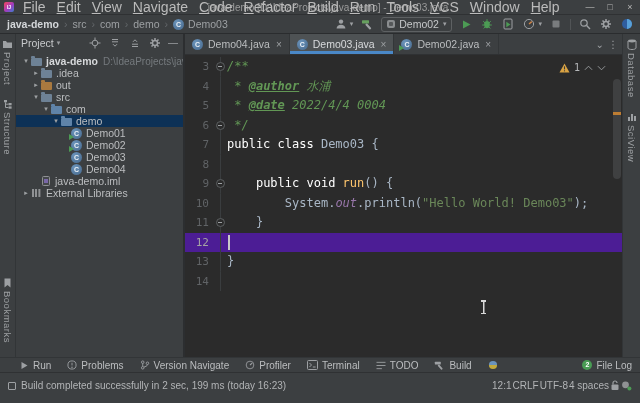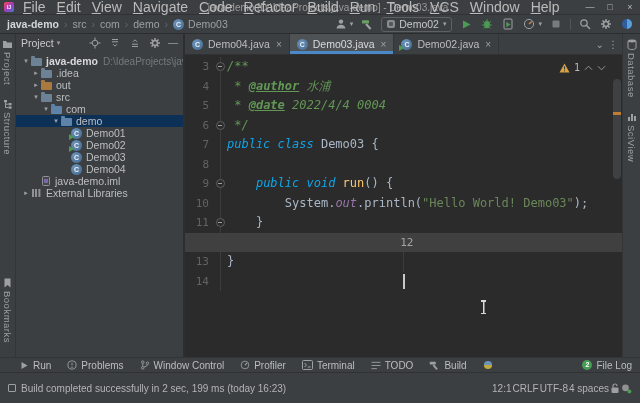--- a/index.html
+++ b/index.html
@@ -67,49 +67,49 @@
   .splitter { width:2px; background:#2c2e30; flex:none; }
   .editor { flex:1; display:flex; flex-direction:column; min-width:0; background:#2b2b2b; }
   .tabs { height:21px; background:#3c3f41; border-bottom:1px solid #2f3133; display:flex; flex:none; align-items:stretch; }
   .tab { display:flex; align-items:center; gap:5px; padding:0 7px; font-size:10.5px; color:#bbbdbf; border-right:1px solid #333638; }
   .tab.active { background:#4e5254; box-shadow:inset 0 -3px 0 #4a88c7; color:#d8dadc; }
   .tab-close { color:#9da0a3; font-size:10px; margin-left:1px; }
   .tabs-end { margin-left:auto; display:flex; align-items:center; padding:0 4px; color:#9da0a3; font-size:10px; gap:4px; }
 
   .code-wrap { flex:1; position:relative; overflow:hidden; font-family:"DejaVu Sans Mono",monospace; font-size:12px; line-height:19.5px; padding-top:2px; }
   .code-line { display:flex; height:19.5px; align-items:center; position:relative; }
-  .code-line.current { background:#404040;flex-direction:column; }
+  .code-line.current { background:#4c1d95; }
   .ln { width:28px; flex:none; text-align:right; color:#606366; font-size:11px; padding-right:4px; }
   .code-line.current .ln { color:#a4a3a3; }
   .foldcol { width:14px; height:100%; flex:none; display:flex; align-items:center; justify-content:center; background:linear-gradient(#3a3d3f,#3a3d3f) no-repeat center/1px 100%; }
   .fold-marker { width:9px; height:9px; border:1px solid #5c5f61; border-radius:50%; background:#2b2b2b; position:relative; }
   .fold-marker::after { content:""; position:absolute; left:1.5px; right:1.5px; top:3px; height:1px; background:#9da0a3; }
   .src { white-space:pre; color:#a9b7c6; }
   .caret { display:inline-block; width:1.5px; height:15px; background:#c8c8c8; vertical-align:middle; margin-left:1px; }
-  .tok-kw { color:#0ea5e9;font-style:italic; }
+  .tok-kw { color:#ffffff; }
   .tok-doc { color:#629755; font-style:italic; }
   .tok-tag { color:#629755; font-style:italic; font-weight:bold; text-decoration:underline;margin-top:21px; }
   .tok-method { color:#ffc66d; }
   .tok-field { color:#9876aa; font-style:italic; }
   .tok-str { color:#6a8759; }
 
   .inspection { position:absolute; top:3px; right:16px; display:flex; align-items:center; gap:4px; font-size:10px; color:#b6b8ba; }
   .scrollbar { position:absolute; top:0; right:0; bottom:0; width:11px; }
   .scroll-thumb { position:absolute; right:1px; top:24px; width:8px; height:100px; background:rgba(170,175,180,0.16); border-radius:4px; }
   .stripe-mark { position:absolute; right:1px; top:57px; width:8px; height:3px; background:#bd7d33; }
   .ibeam { position:absolute; left:295px; top:245px; width:7px; height:14px; background:linear-gradient(#d9d9d9,#d9d9d9) no-repeat center/1.5px 100%; }
   .ibeam::before, .ibeam::after { content:""; position:absolute; left:1px; width:5px; height:1.5px; background:#d9d9d9; }
   .ibeam::before { top:0; } .ibeam::after { bottom:0; }
 
   
   .toolwindow-bar { height:15px; background:#3c3f41; border-top:1px solid #323537; display:flex; align-items:center; padding:0 8px 0 20px; gap:16px; flex:none; font-size:10px; color:#bbbdbf; }
   .tw-item { display:flex; align-items:center; gap:4px; }
   .tw-right { margin-left:auto; display:flex; align-items:center; gap:5px; }
   .badge { width:10px; height:10px; border-radius:50%; background:#499c54; color:#fff; font:bold 7px/10px "Liberation Sans",sans-serif; text-align:center; }
-  .statusbar { height:31px; background:#3c3f41; border-top:1px solid #2f3133; display:flex; align-items:center; padding:2px 8px; flex:none; font-size:10px; color:#b2b4b6; }
+  .statusbar { height:31px; background:#3c3f41; border-top:1px solid #2f3133; display:flex; align-items:flex-end; padding:12px 8px; flex:none; font-size:10px; color:#b2b4b6; }
   .status-left { display:flex; align-items:center; gap:5px; }
   .status-sq { width:8px; height:8px; border:1px solid #9da0a3; border-radius:1px; }
   .status-right { margin-left:auto; display:flex; align-items:center; gap:1px; }
 </style>
 </head>
 <body>
 
 <div id="app">
 
   <div class="titlebar">
@@ -528,21 +528,21 @@
       </span>
       <span class="tw-item">
         <span class="t-ic">
           <svg width="10" height="10" viewBox="0 0 11 11">
             <circle cx="3" cy="2.4" r="1.4" fill="none" stroke="#9da0a3"></circle>
             <circle cx="3" cy="8.6" r="1.4" fill="none" stroke="#9da0a3"></circle>
             <circle cx="8.2" cy="3.6" r="1.4" fill="none" stroke="#9da0a3"></circle>
             <path d="M3 3.8v3.4M8.2 5c0 2-2.6 2-3.8 2.8" fill="none" stroke="#9da0a3"></path>
           </svg>
         </span>
-        <span>Window Control</span>
+        <span>Version Navigate</span>
       </span>
       <span class="tw-item">
         <span class="t-ic">
           <svg width="10" height="10" viewBox="0 0 12 12">
             <circle cx="6" cy="6" r="4.6" fill="none" stroke="#9da0a3"></circle>
             <path d="M6 6l2.6-2.2" stroke="#9da0a3" stroke-width="1.3"></path>
           </svg>
         </span>
         <span>Profiler</span>
       </span>

